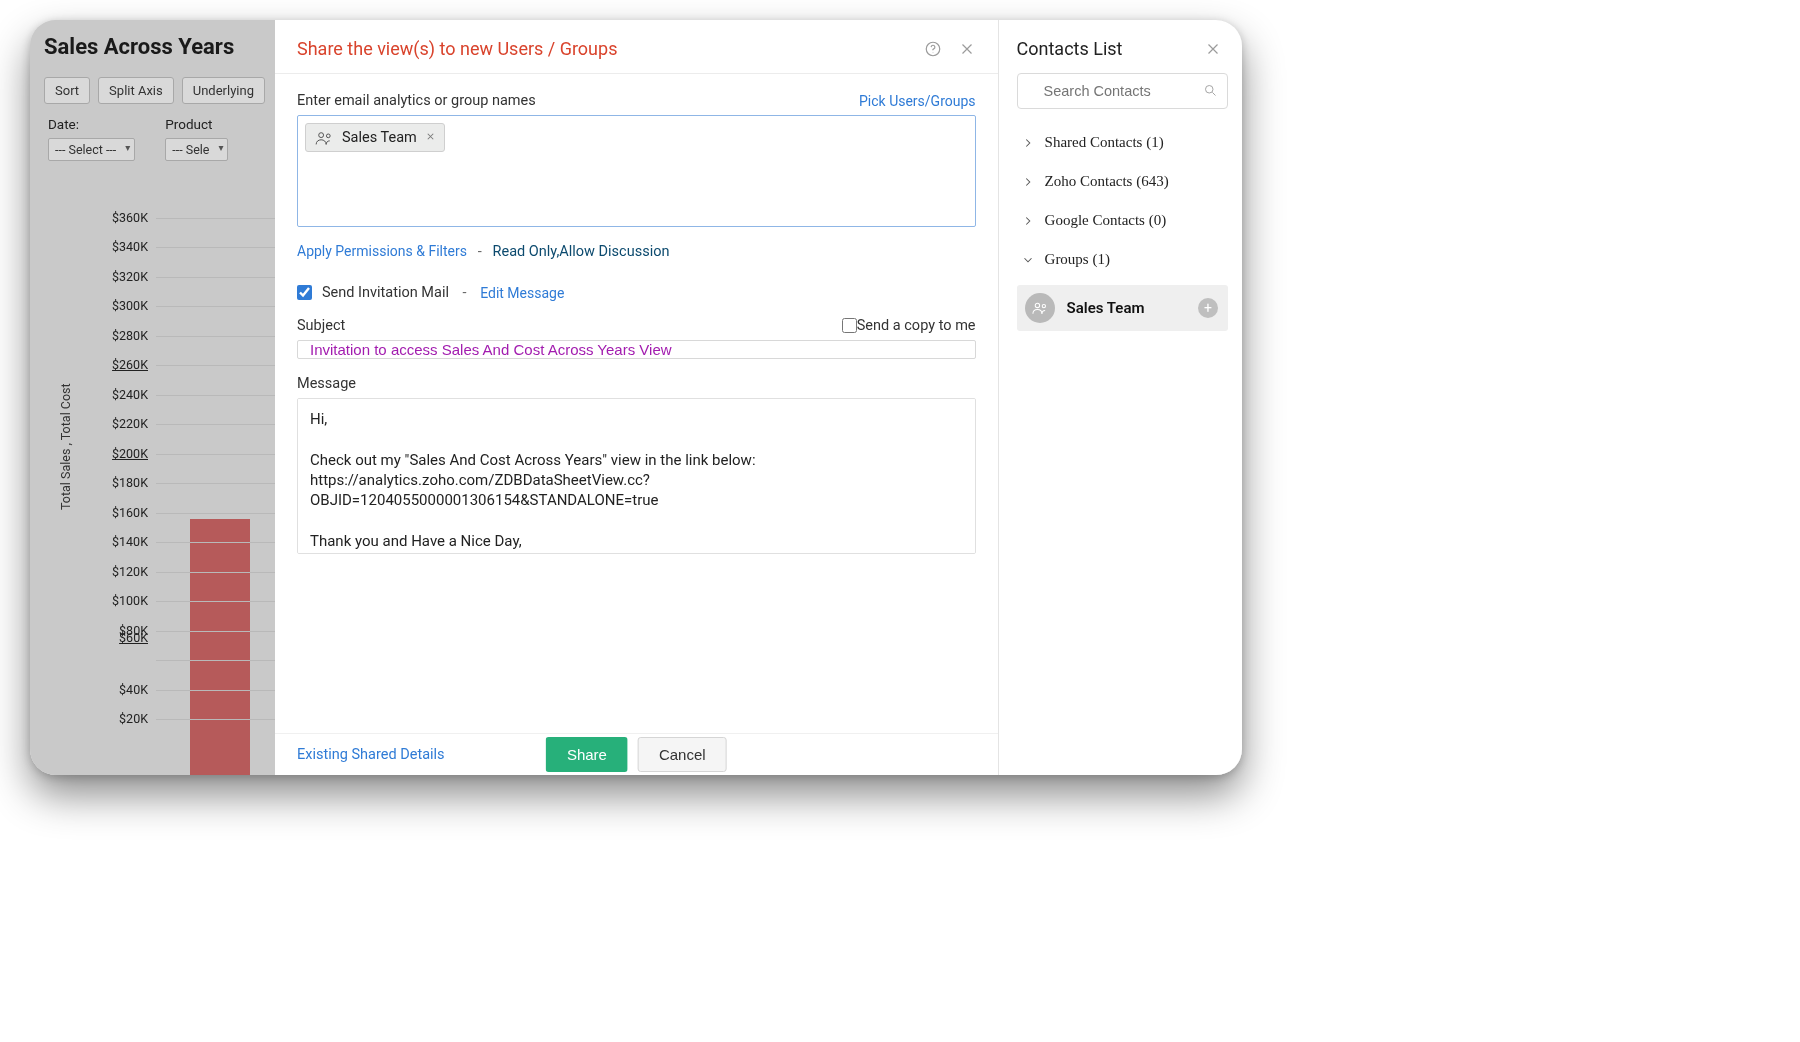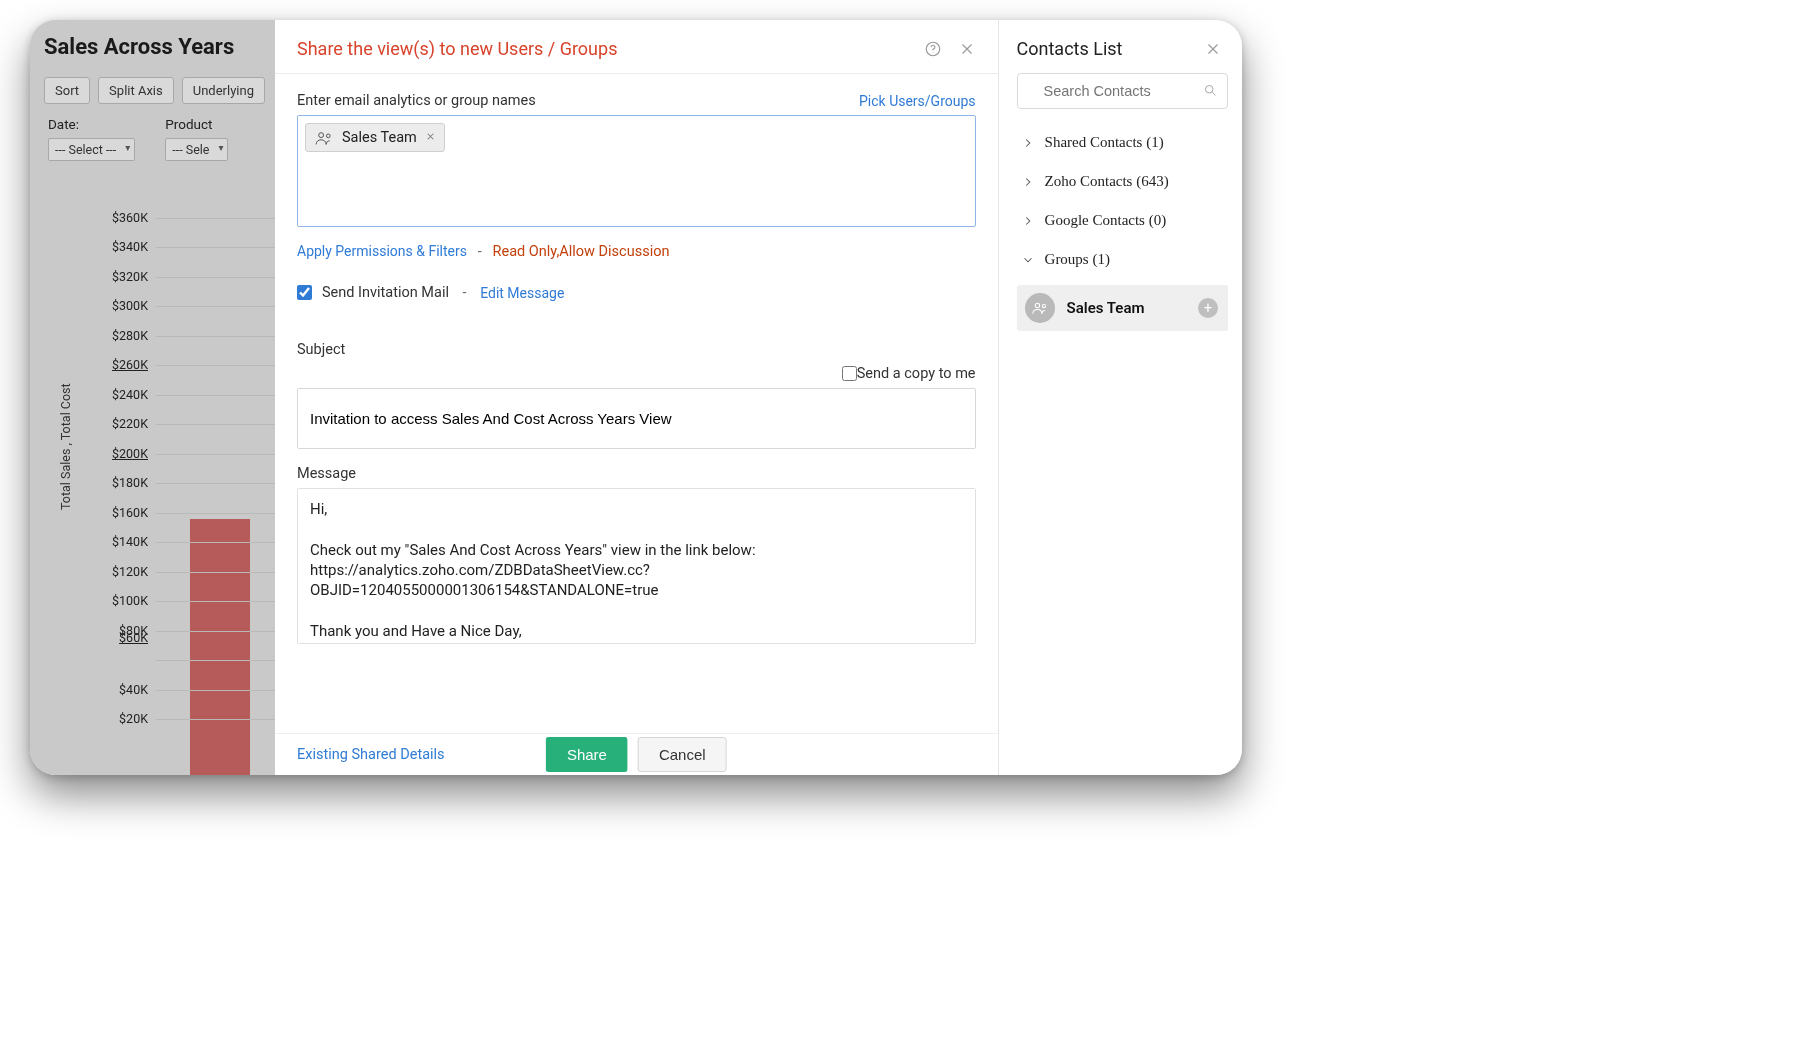--- a/index.html
+++ b/index.html
@@ -114,28 +114,28 @@
     margin-bottom:16px;
   }
   .chip {
     display:inline-flex; align-items:center; gap:8px;
     background:#ebeceb; border:1px solid #cfcfcf; border-radius:3px;
     padding:5px 8px 5px 8px; font-size:14.5px; color:#222;
   }
   .chip .remove { cursor:pointer; color:#6d6d6d; }
   .people-ic { width:20px; height:16px; }
   .permline { margin: 8px 0 24px 0; font-size:14.5px; }
-  .perm-detail { color:#c2410c; }
+  .perm-detail { color:#0c4a6e; }
   .invite-row { display:flex; align-items:center; gap:10px; margin-bottom:16px; }
   .chk { width:15px; height:15px; accent-color:#2f7bd6; }
   .dash { color:#666; }
   .subject-row { display:flex; justify-content:space-between; align-items:center; margin-bottom:6px; }
   .input-text {
     width:100%; border:1px solid #d8d8d8; border-radius:2px;
-    padding:21px 12px; font-size:15px; color:#000000;
+    padding:0 12px; font-size:15px; color:#a21caf;
   }
   .msg-label { margin-top:16px; margin-bottom:6px; display:block; }
   .textarea {
     width:100%; height:156px; border:1px solid #e0e0e0; border-radius:2px;
     padding:10px 12px; font-size:15px; color:#222; line-height:1.35;
     white-space:pre-wrap; overflow:auto; resize:none; font-family:inherit;
   }
   .sd-footer {
     border-top:1px solid #f0f0f0;
     padding:12px 22px;
@@ -296,21 +296,21 @@
 
       <div class="invite-row">
         <input type="checkbox" class="chk" id="chk-invite" checked="" style="">
         <span>Send Invitation Mail</span>
         <span class="dash">&nbsp;-&nbsp;</span>
         <span class="link">Edit Message</span>
       </div>
 
       <div class="subject-row">
         <span class="label">Subject</span>
-        <label style="display:flex;align-items:center;margin-top:48px;">
+        <label style="display:flex;align-items:center;">
           <input type="checkbox" class="chk" id="chk-copy" style="">
           <span>Send a copy to me</span>
         </label>
       </div>
       <input class="input-text" value="Invitation to access Sales And Cost Across Years View" style="">
 
       <span class="label msg-label">Message</span>
       <textarea class="textarea" id="msg-ta" style="">Hi,
 
 Check out my "Sales And Cost Across Years" view in the link below:

